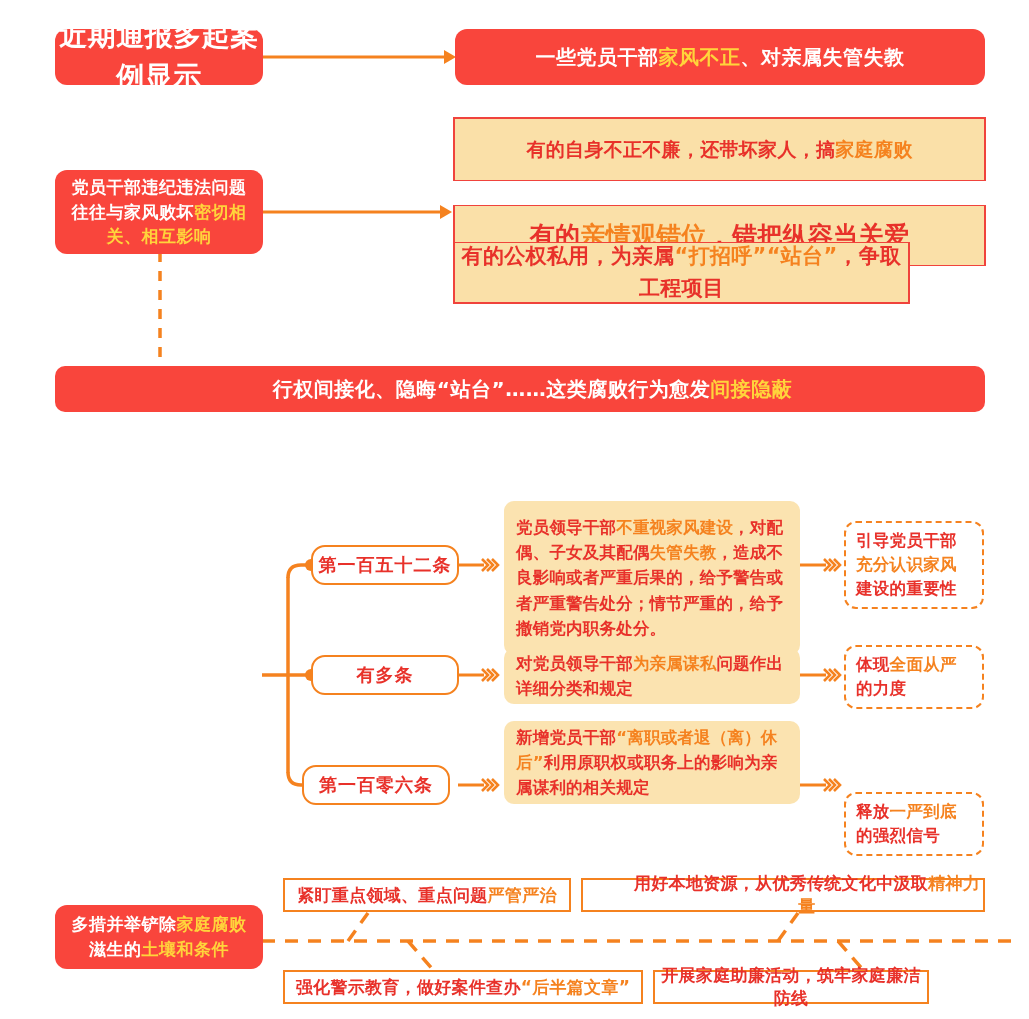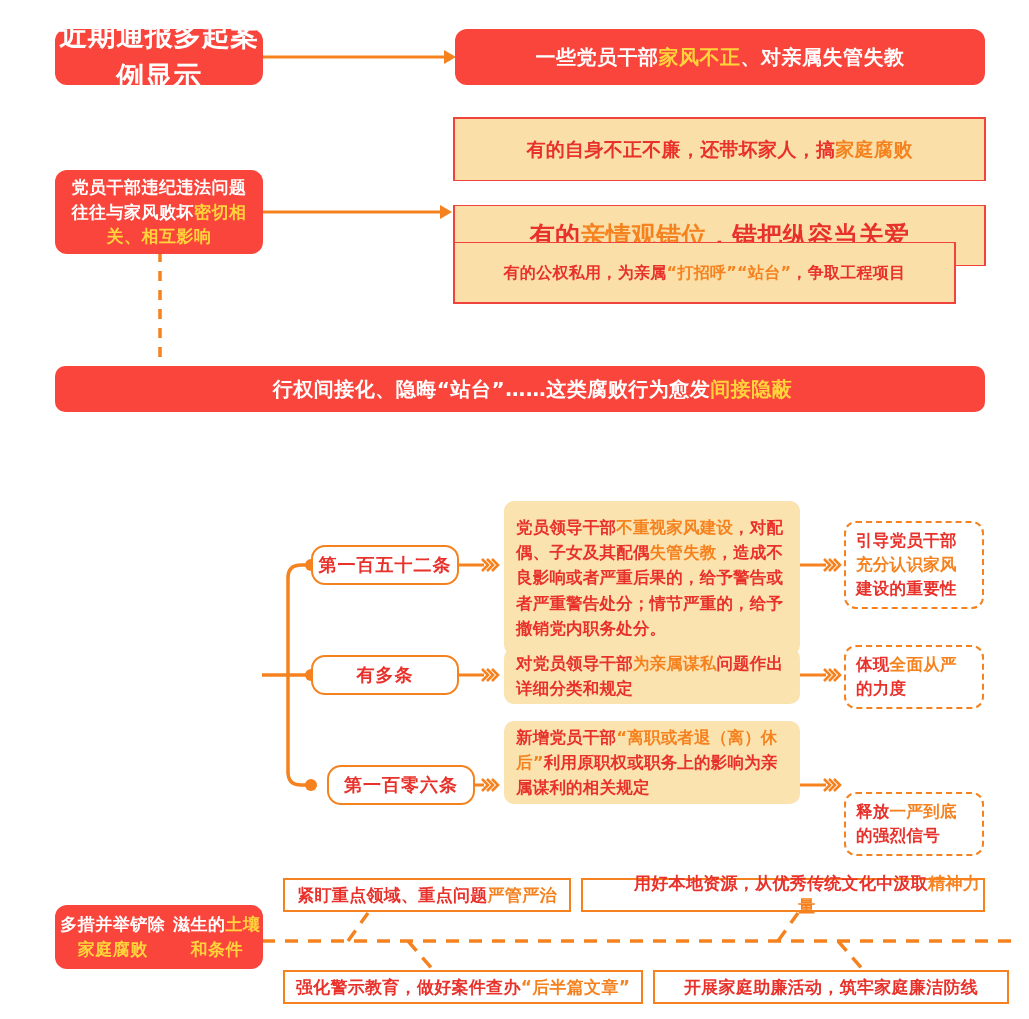--- a/index.html
+++ b/index.html
@@ -201,40 +201,40 @@
       <span>有的自身不正不廉，还带坏家人，搞</span><span class="hl">家庭腐败</span><span></span>
     </span>
   </div>
 
   <div class="creambox" style="left:453px;top:181px;width:533px;height:61px;border:2px solid #F0433C;border-top:1px solid #F0433C;border-bottom:1px solid #F0433C;font-size:25px;margin-top:24px;">
     <span>
       <span>有的</span><span class="hl">亲情观错位</span><span>，错把纵容当关爱</span>
     </span>
   </div>
 
-  <div class="creambox" style="left:453px;top:242px;width:503px;height:62px;border:2px solid #F0433C;border-top:1px solid #F0433C;font-size:16px;">
+  <div class="creambox" style="left:453px;top:242px;width:457px;height:62px;border:2px solid #F0433C;border-top:1px solid #F0433C;font-size:21px;">
     <span>
       <span>有的公权私用，为亲属</span><span class="hl">“打招呼”“站台”</span><span>，争取工程项目</span>
     </span>
   </div>
 
   <div class="redbox" style="left:55px;top:366px;width:930px;height:46px;font-size:20px;border-radius:10px;padding-left:25px;">
     <span>
       <span>行权间接化、隐晦“站台”……这类腐败行为愈发</span><span class="hl">间接隐蔽</span>
     </span>
   </div>
 
 
   <div class="pillbox" style="left:311px;top:545px;width:148px;height:40px;font-size:18px;">
     <span>第一百五十二条</span>
   </div>
   <div class="pillbox" style="left:311px;top:655px;width:148px;height:40px;font-size:18px;">
     <span>有多条</span>
   </div>
-  <div class="pillbox" style="left:327px;top:765px;width:148px;height:40px;font-size:18px;">
+  <div class="pillbox" style="left:302px;top:765px;width:148px;height:40px;font-size:18px;">
     <span>第一百零六条</span>
   </div>
 
   <div class="creamsoft" style="left:504px;top:501px;width:296px;height:154px;font-size:16.5px;">
     <span>
       <span>党员领导干部</span><span class="hl">不重视家风建设</span><span>，对配偶、子女及其配偶</span><span class="hl">失管失教</span><span>，造成不良影响或者严重后果的，给予警告或者严重警告处分；情节严重的，给予撤销党内职务处分。</span>
     </span>
   </div>
 
   <div class="creamsoft" style="left:504px;top:648px;width:296px;height:56px;font-size:16.5px;">
@@ -260,21 +260,21 @@
       <span>体现</span><span class="hl">全面从严</span><span>的力度</span>
     </span>
   </div>
 
   <div class="dashbox" style="left:844px;top:792px;width:140px;height:64px;font-size:16.5px;">
     <span>
       <span>释放</span><span class="hl">一严到底</span><span>的强烈信号</span>
     </span>
   </div>
 
-  <div class="redbox" style="left:55px;top:905px;width:208px;height:64px;font-size:17px;flex-direction:row;">
+  <div class="redbox" style="left:55px;top:905px;width:208px;height:64px;font-size:17px;flex-direction:column;">
     <div>
       <span>多措并举铲除</span><span class="hl">家庭腐败</span>
     </div>
     <div>
       <span>滋生的</span><span class="hl">土壤和条件</span>
     </div>
   </div>
 
   <div class="rectbox" style="left:283px;top:878px;width:288px;height:34px;font-size:17px;">
     <span>
@@ -287,19 +287,19 @@
       <span>用好本地资源，从优秀传统文化中汲取</span><span class="hl">精神力量</span>
     </span>
   </div>
 
   <div class="rectbox" style="left:283px;top:970px;width:360px;height:34px;font-size:17px;">
     <span>
       <span>强化警示教育，做好案件查办</span><span class="hl">“后半篇文章”</span>
     </span>
   </div>
 
-  <div class="rectbox" style="left:653px;top:970px;width:356px;height:34px;font-size:17px;text-align:right;">
+  <div class="rectbox" style="left:653px;top:970px;width:276px;height:34px;font-size:17px;">
     <span>
       <span>开展家庭助廉活动，筑牢家庭廉洁防线</span><span class="hl"></span>
     </span>
   </div>
 
 </div>
 
 </body></html>

